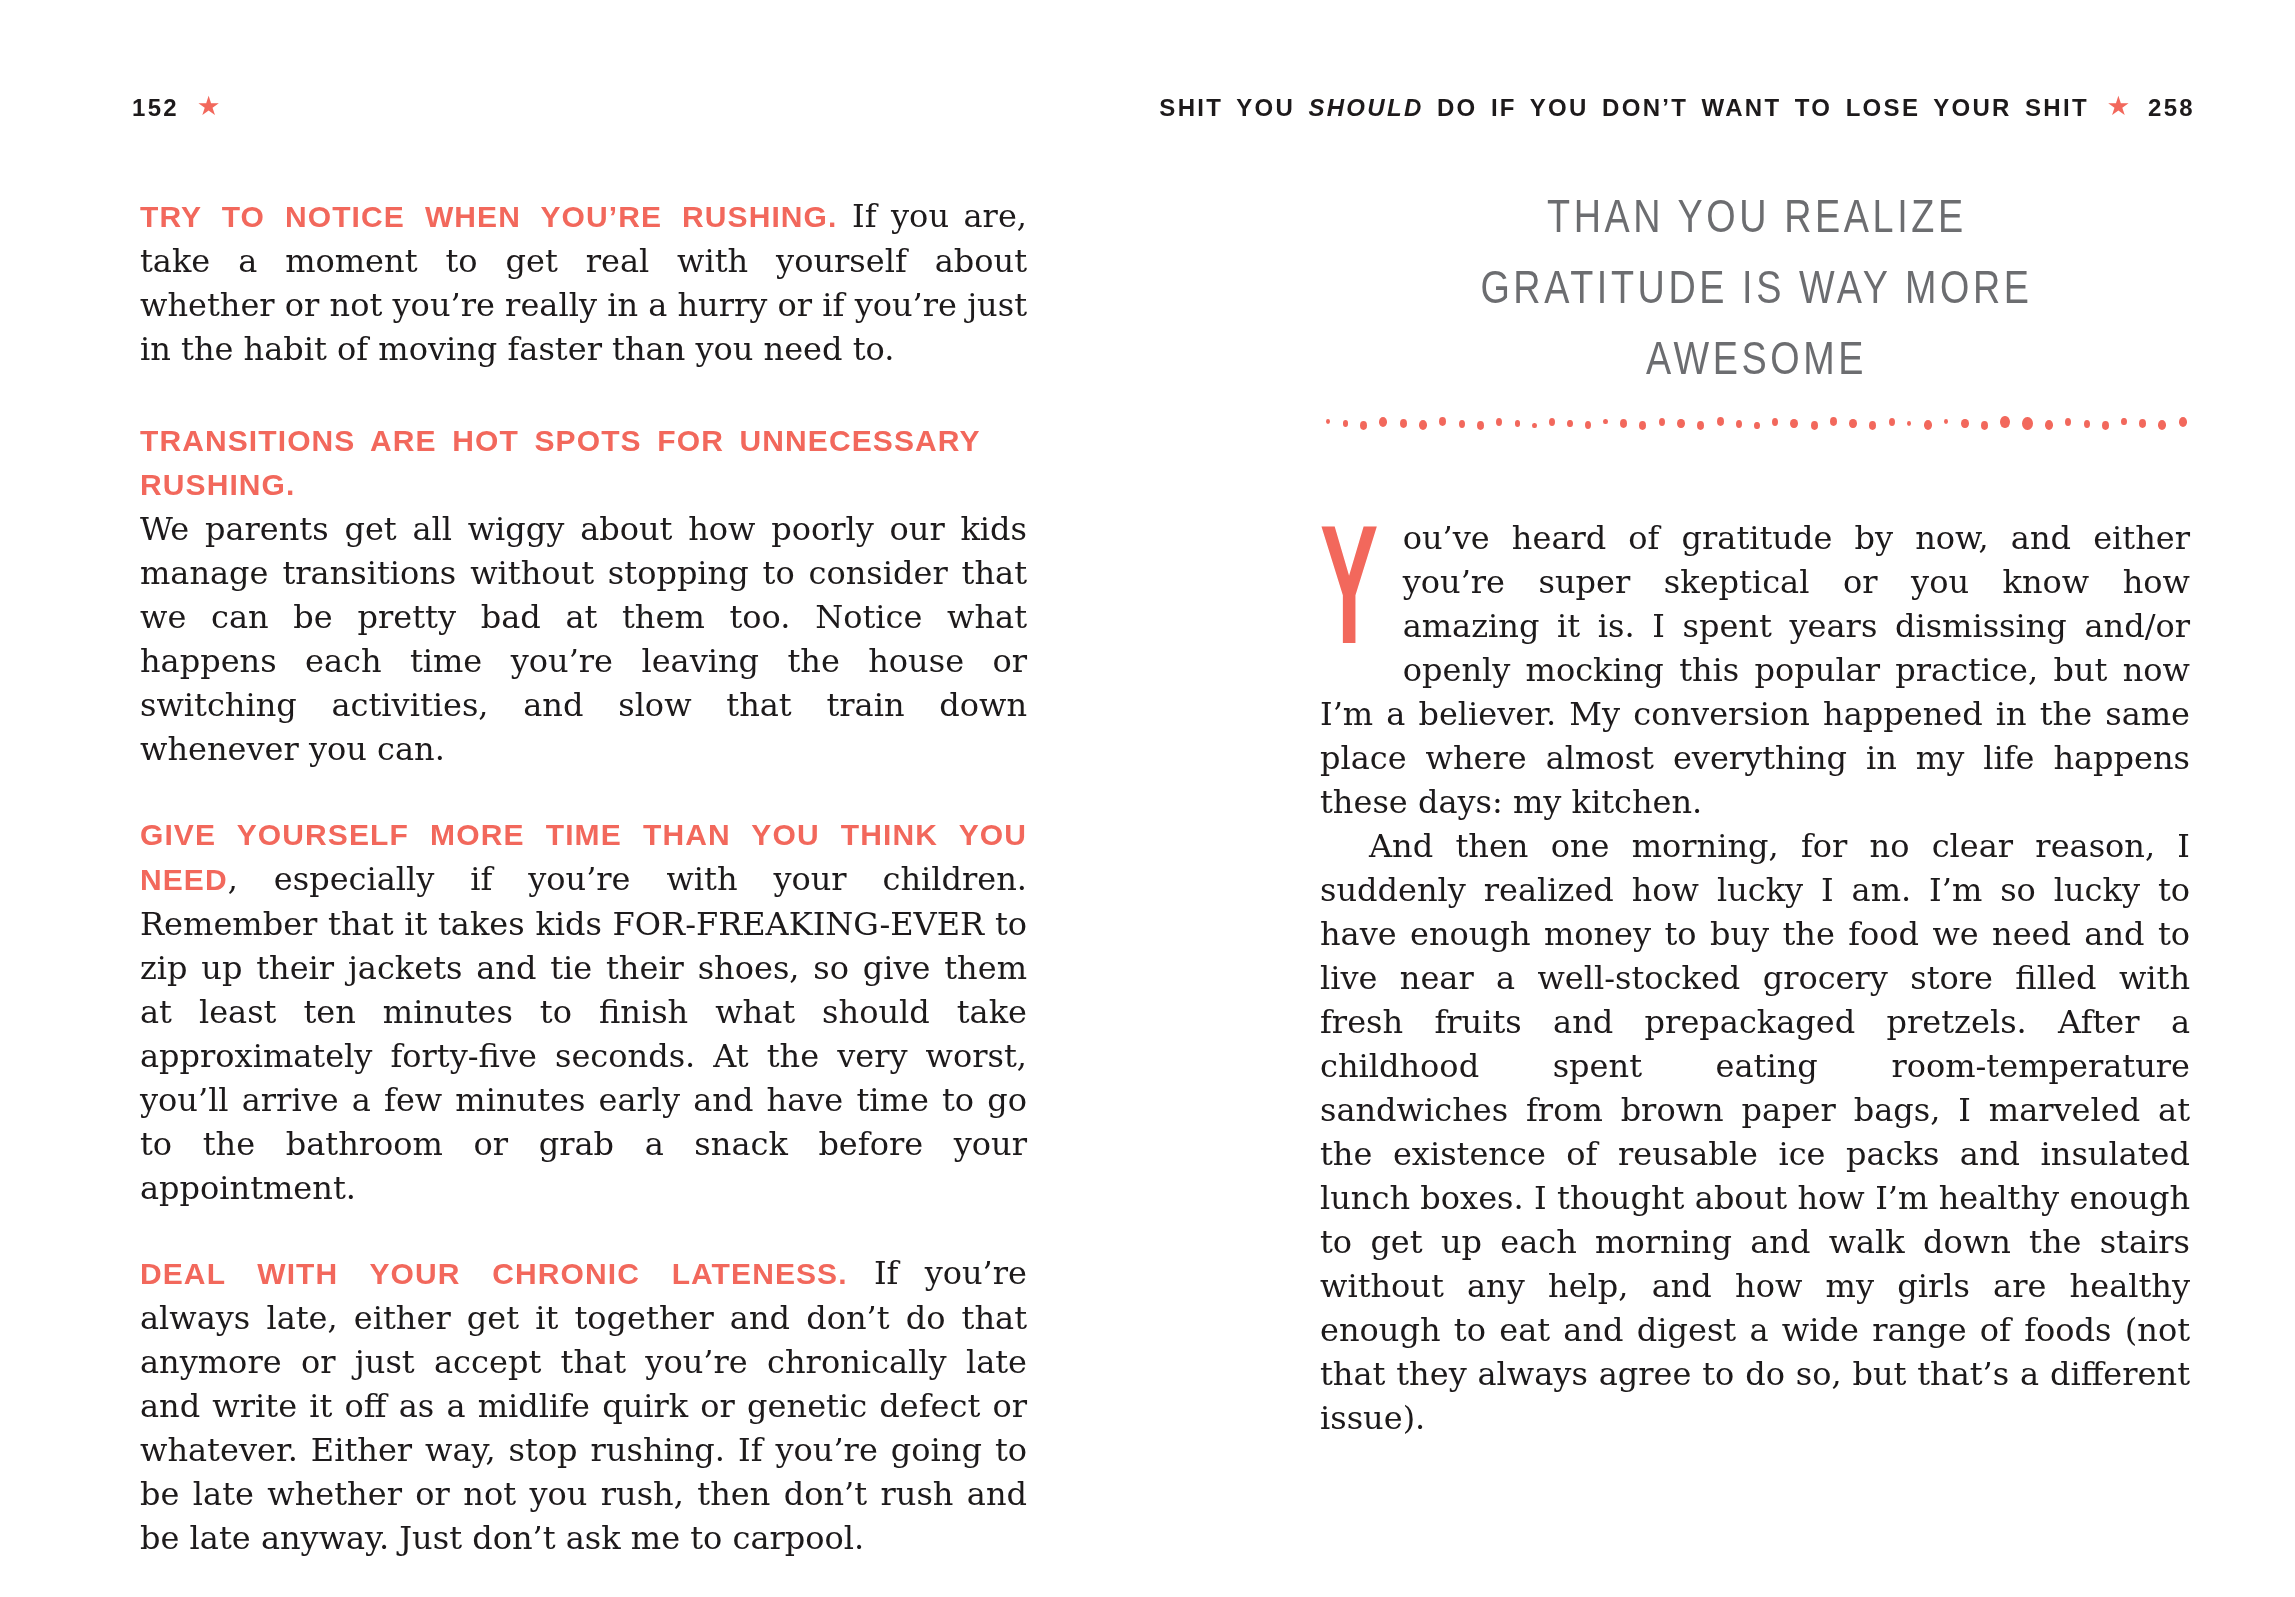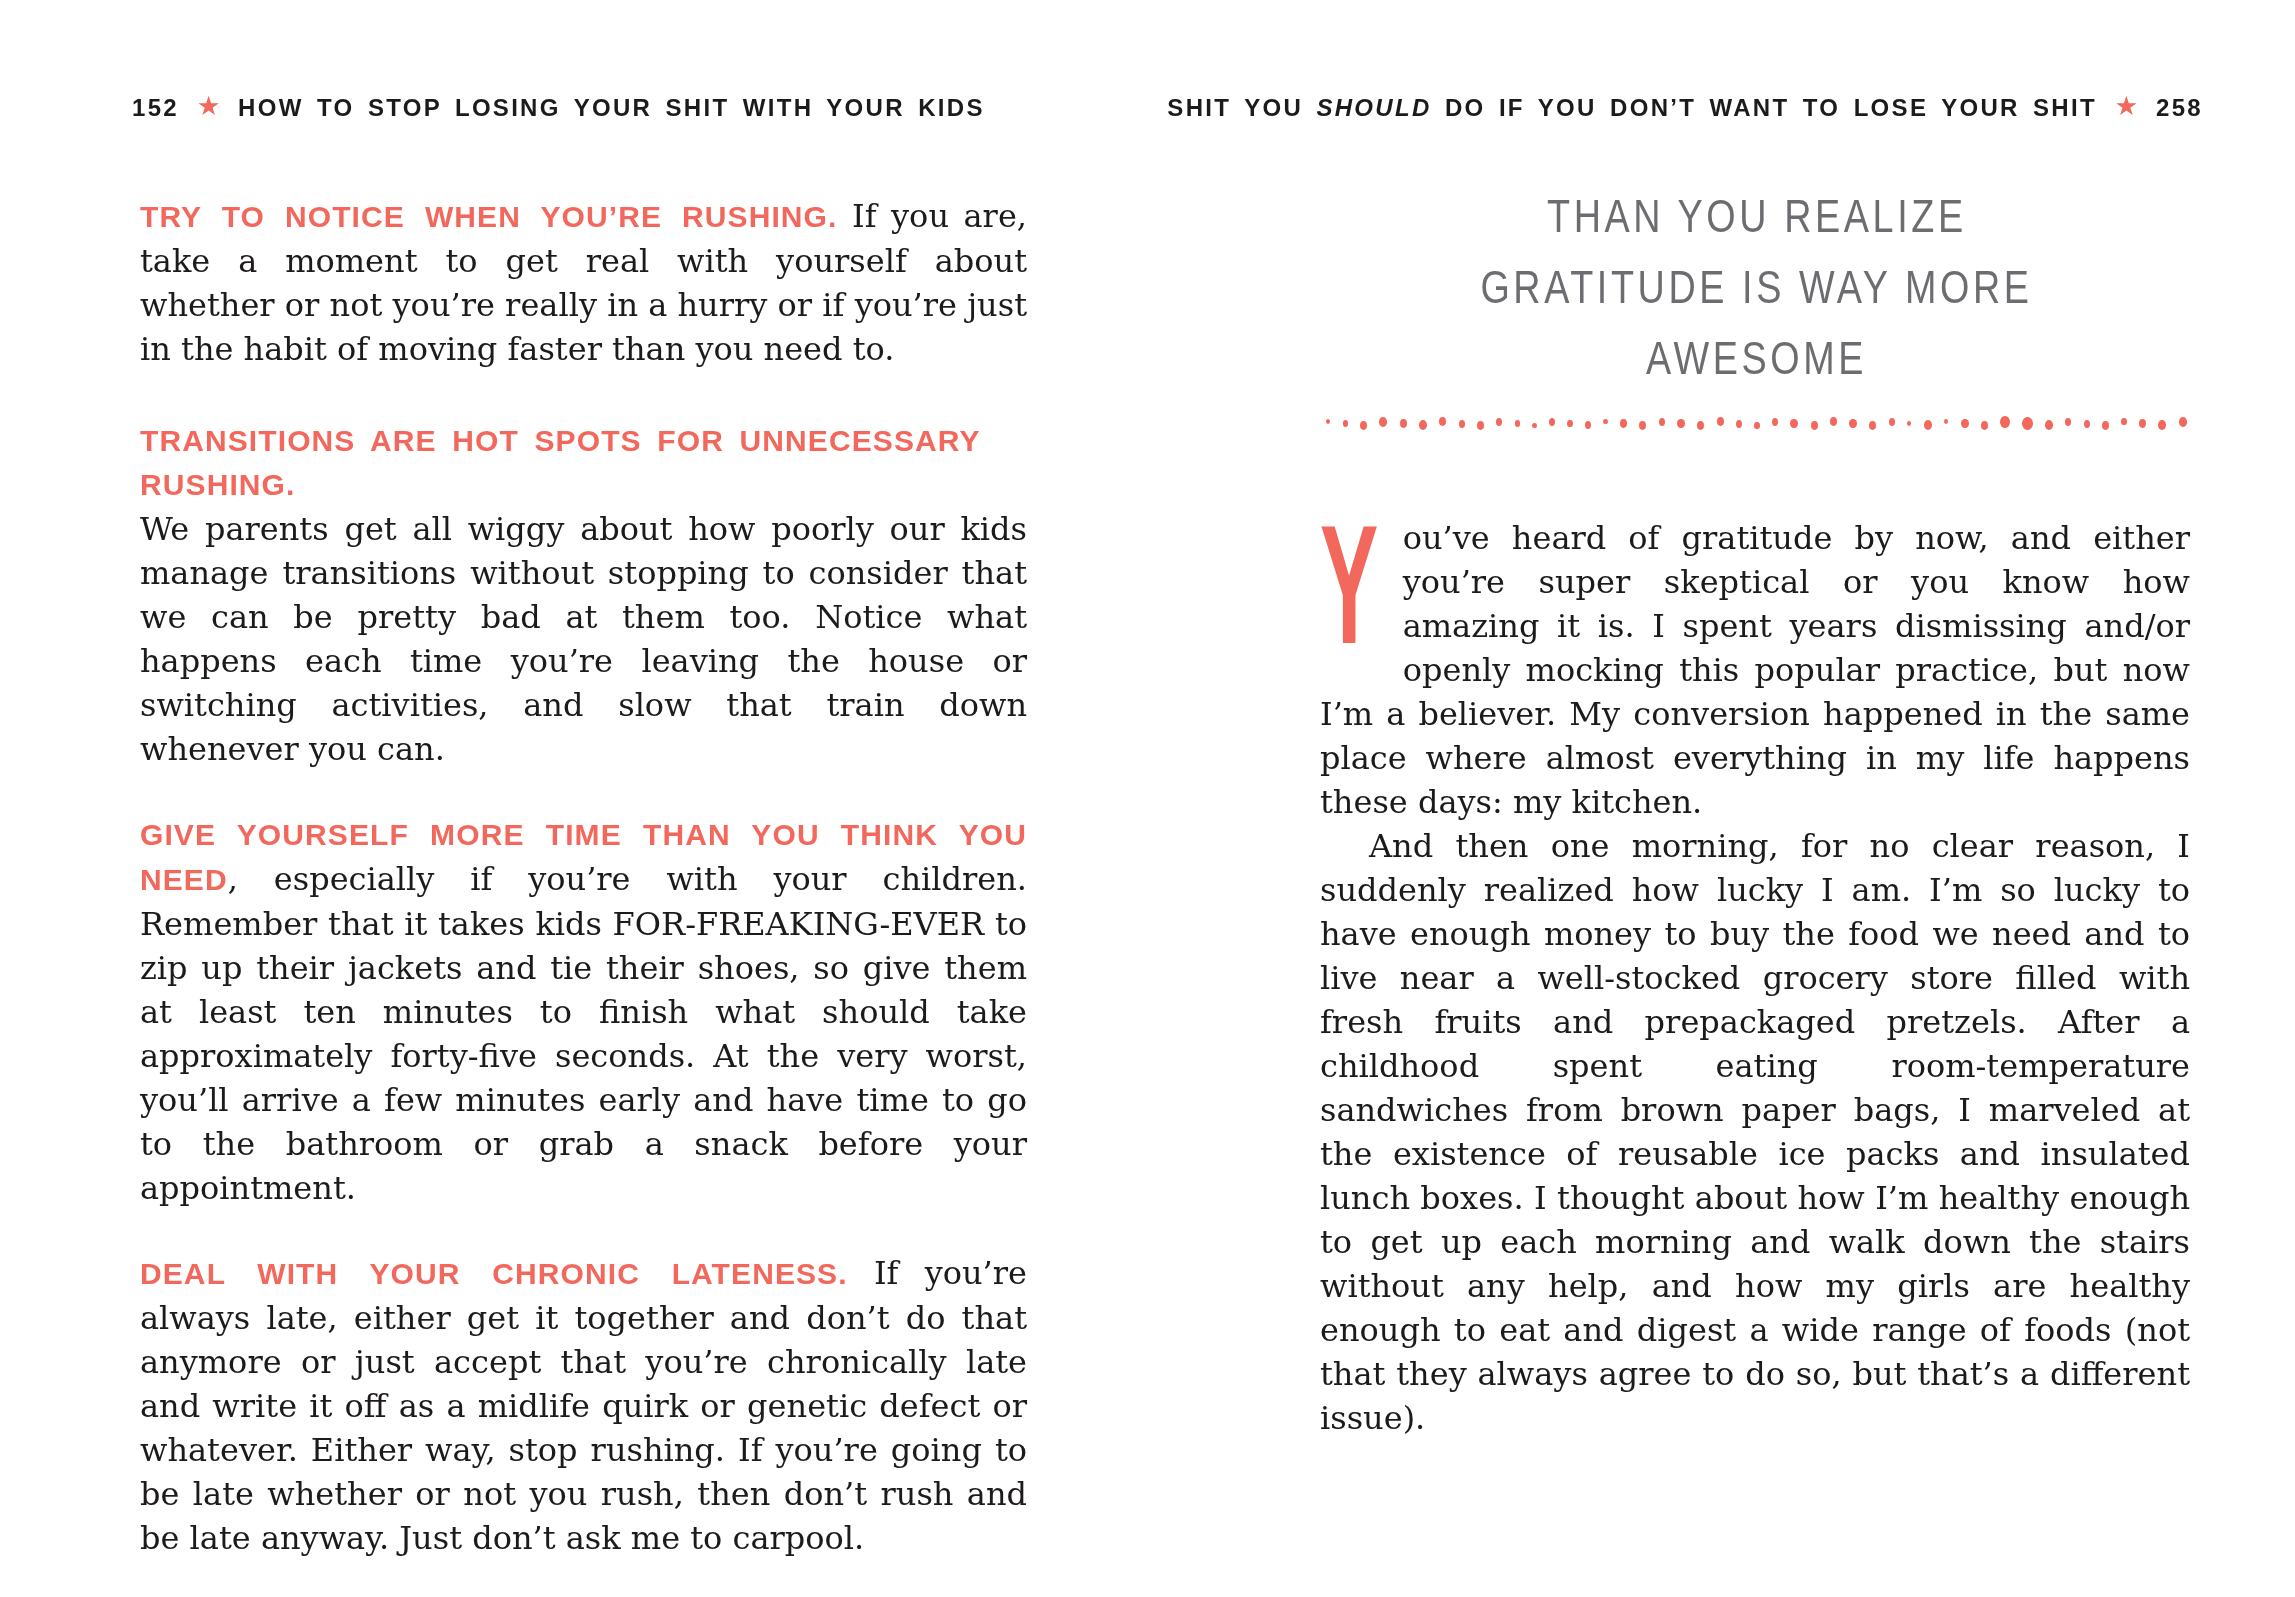--- a/index.html
+++ b/index.html
@@ -17,21 +17,21 @@
     color:var(--ink);
   }
   
   .running-head{
     position:absolute;top:94px;
     font-family:"Liberation Sans", sans-serif;
     font-weight:700;font-size:24px;letter-spacing:2.3px;word-spacing:4.4px;
     color:var(--ink);white-space:nowrap;display:flex;align-items:center;
   }
   .running-head.left{left:132px;}
-  .running-head.right{right:92px;}
+  .running-head.right{right:100px;}
   .running-head em{font-style:italic;}
   .star{
     color:var(--accent);font-size:26.5px;line-height:1;
     margin:0 17.7px;letter-spacing:0;
     font-family:"DejaVu Sans", sans-serif;position:relative;top:-1.8px;
   }
   
   .left-body{
     position:absolute;left:140px;top:194px;width:887px;
   }
@@ -88,21 +88,20 @@
   }
 </style>
 </head>
 <body>
 
 <div class="spread">
 
   <header class="running-head left">
     <span>152</span>
     <span class="star">★</span>
-    <span>HOW TO STOP LOSING YOUR SHIT WITH YOUR KIDS</span>
   </header>
 
   <header class="running-head right">
     <span><span>SHIT YOU </span><em>SHOULD</em><span> DO IF YOU DON’T WANT TO LOSE YOUR SHIT</span></span>
     <span class="star">★</span>
     <span>258</span>
   </header>
 
   <main class="left-body" id="left-paragraphs">
       <p class="body-para"><span class="lead-in">TRY TO NOTICE WHEN YOU’RE RUSHING.</span> If you are, take a moment to get real with yourself about whether or not you’re really in a hurry or if you’re just in the habit of moving faster than you need to.</p>

